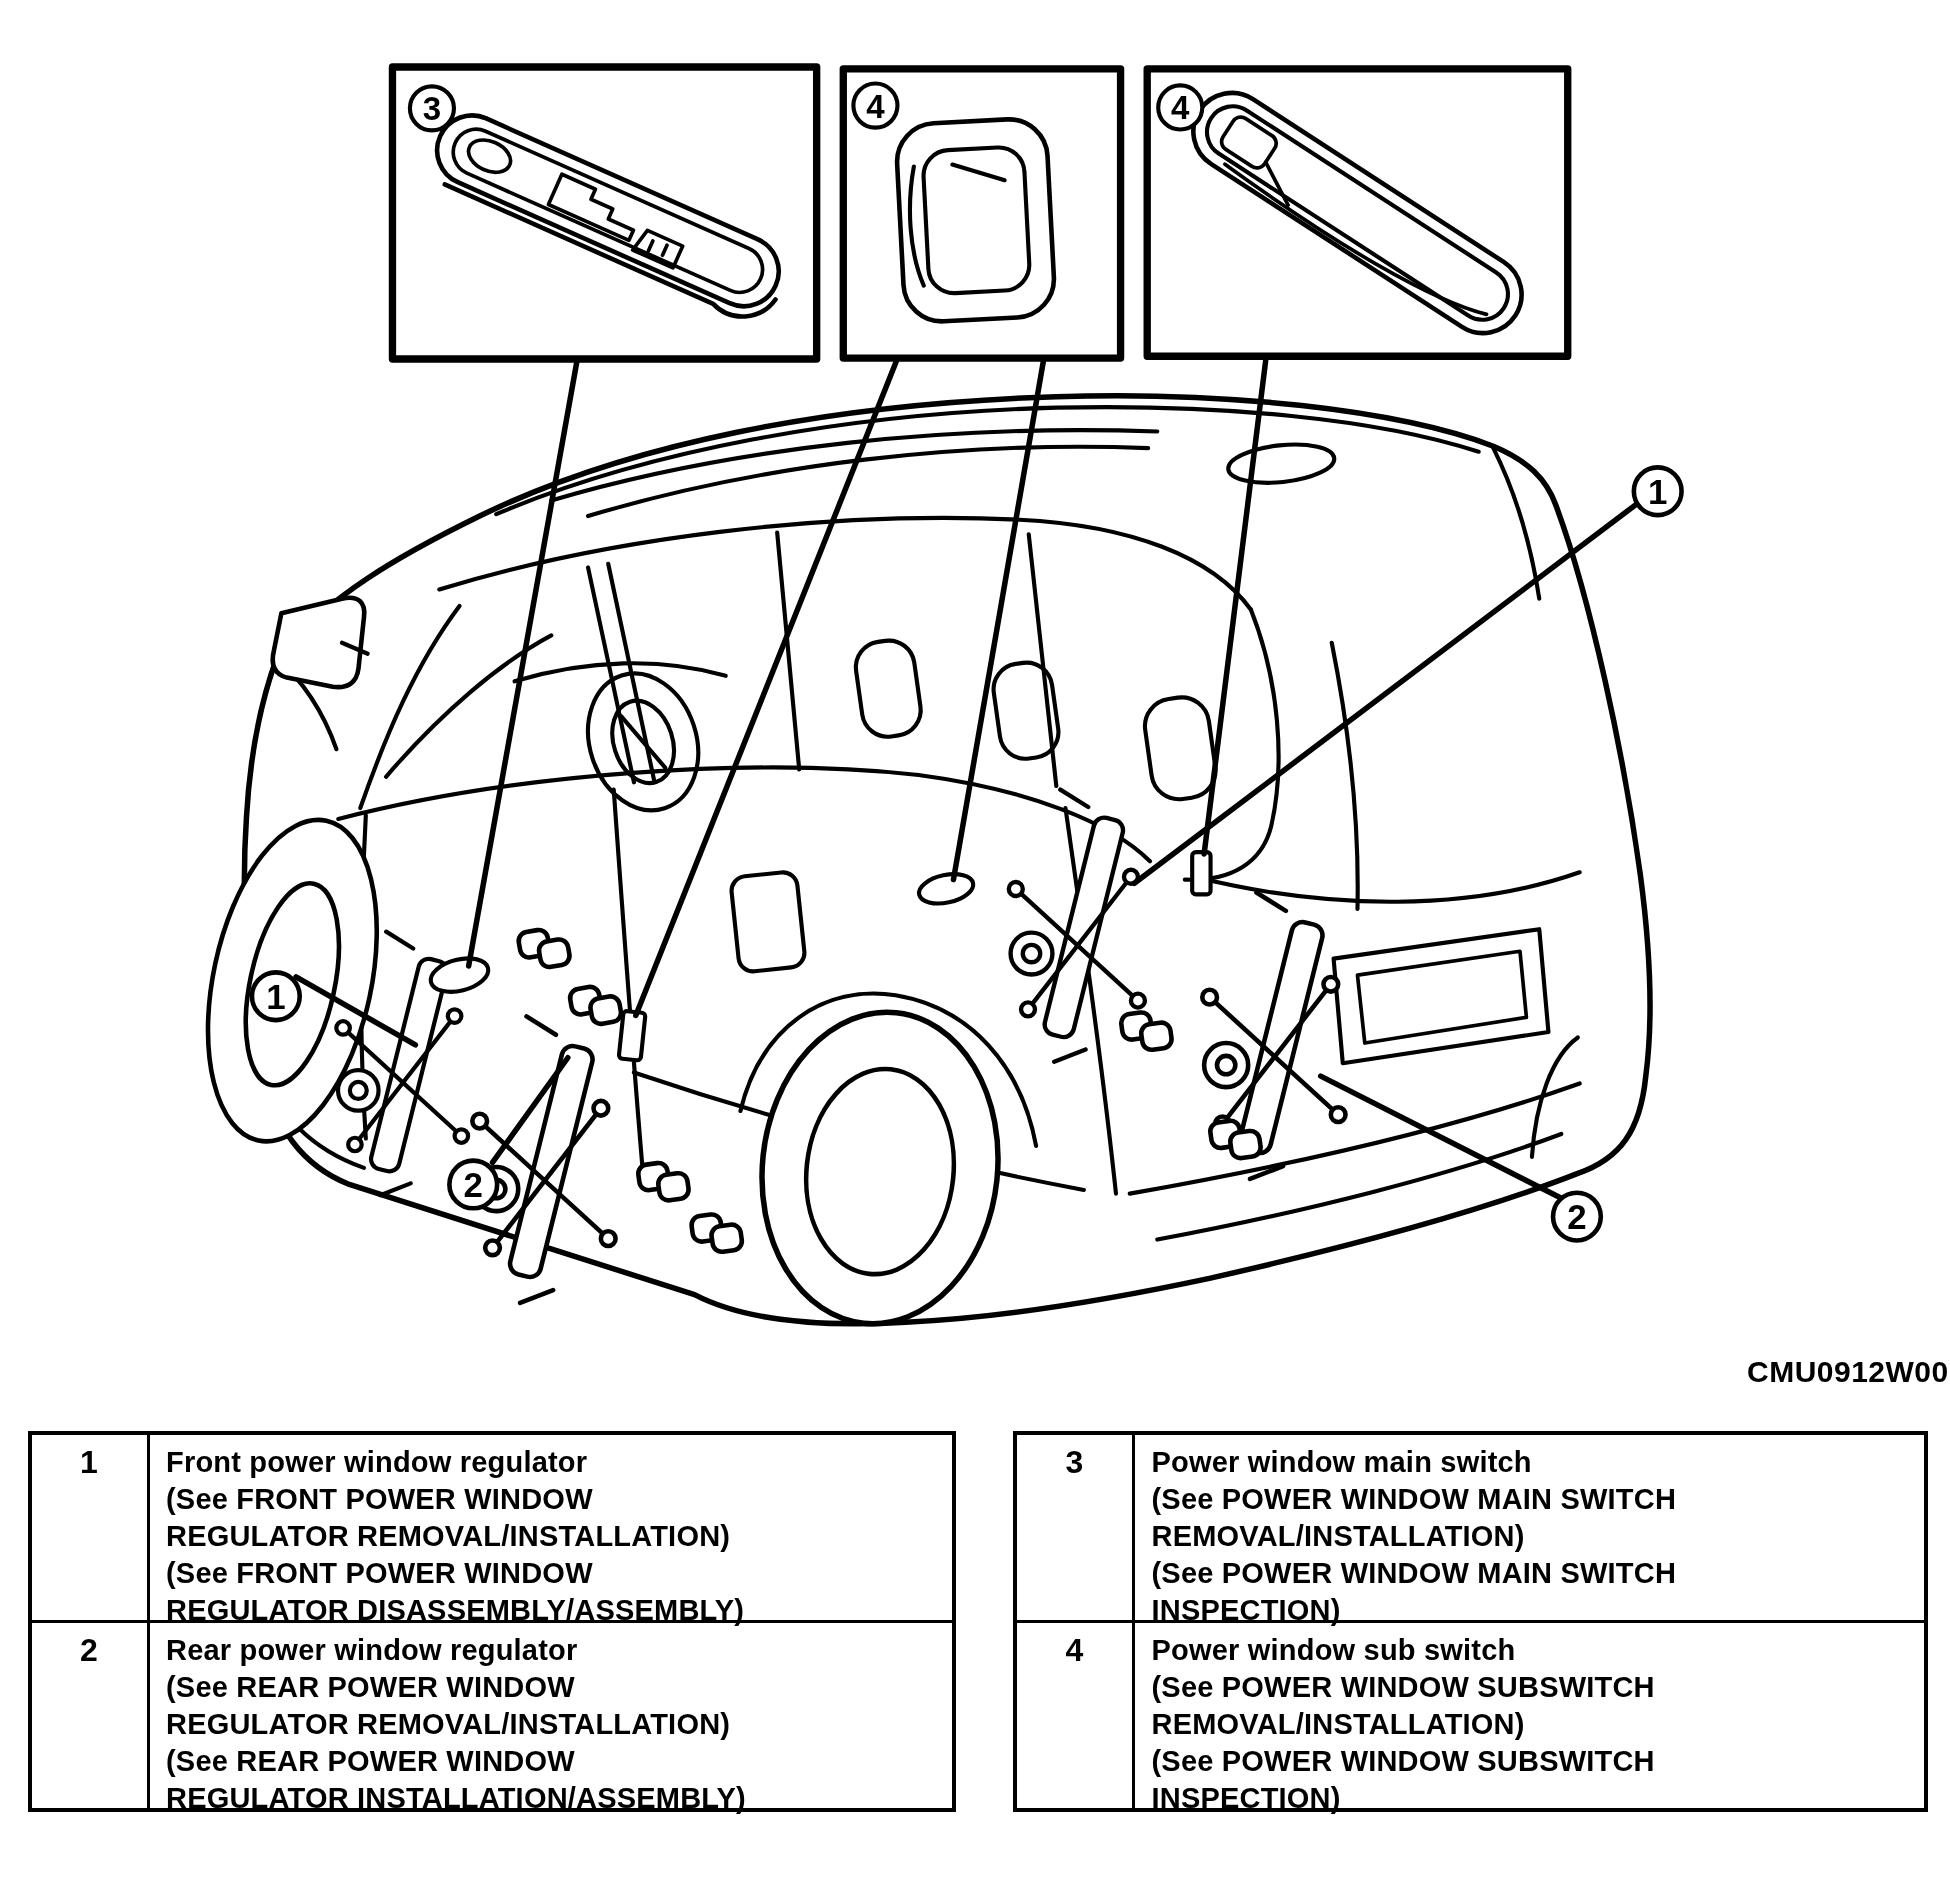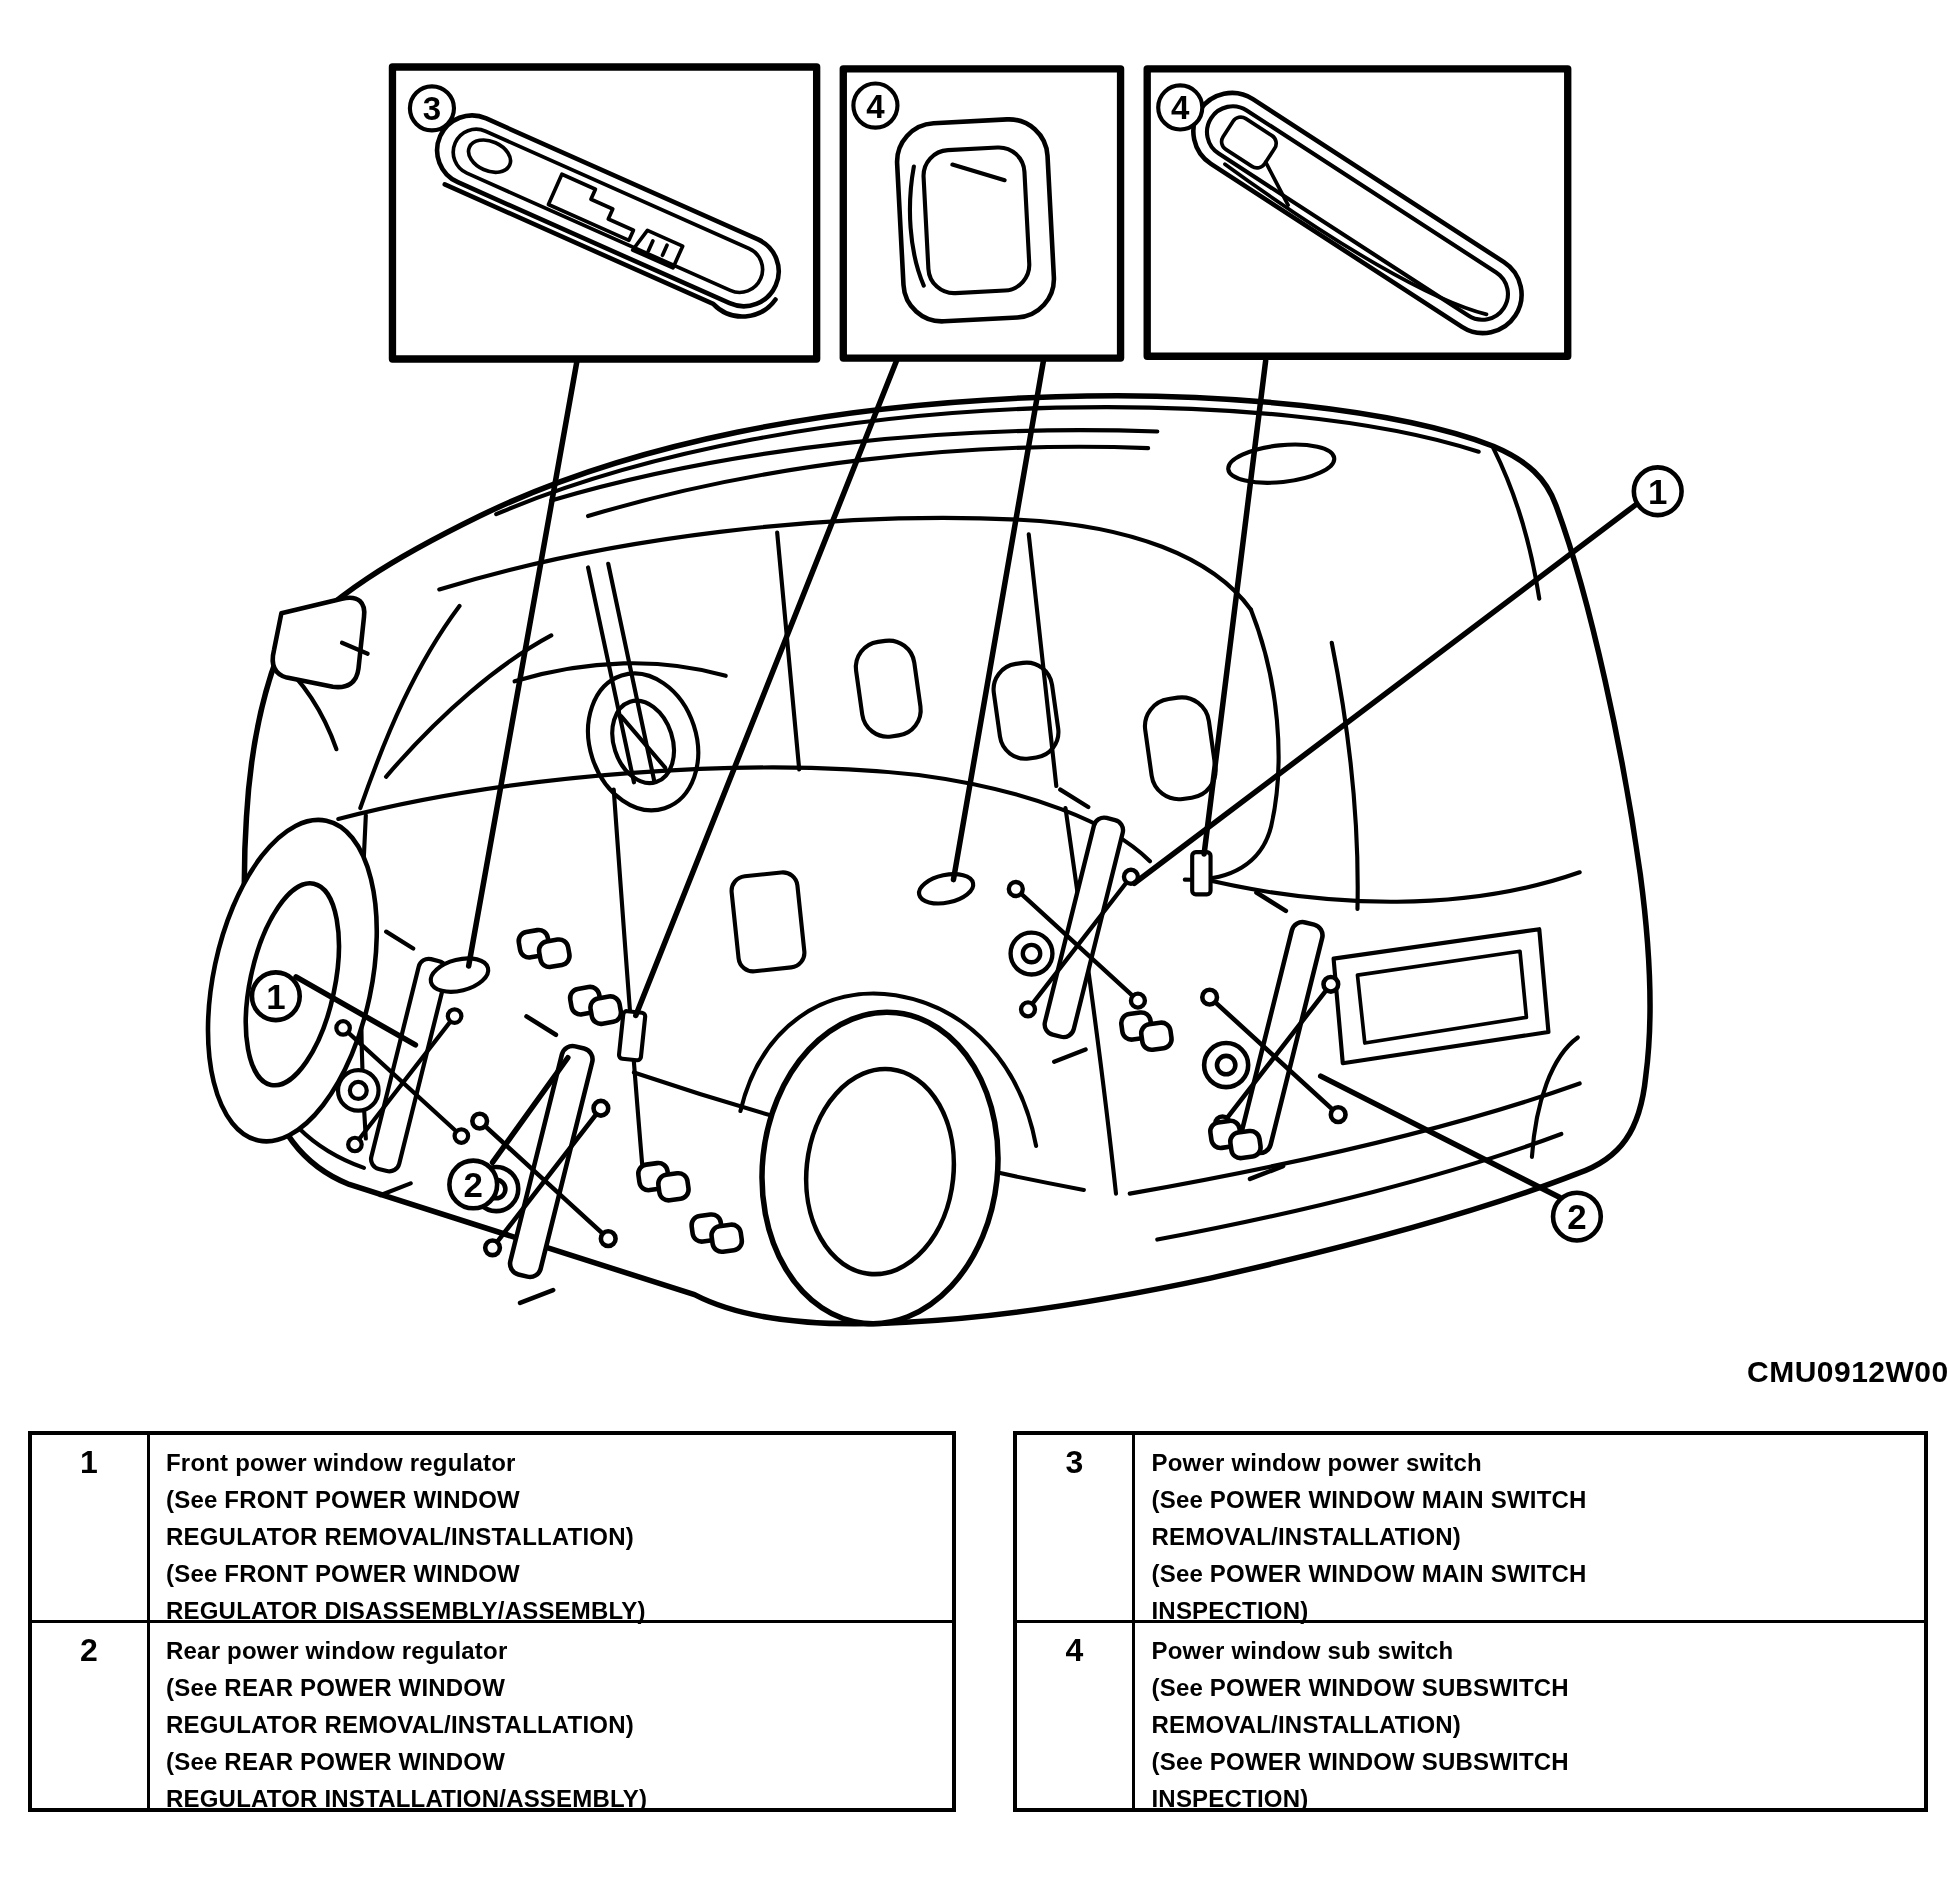--- a/index.html
+++ b/index.html
@@ -4,21 +4,21 @@
 <style>
   html,body{margin:0;padding:0;background:#ffffff;}
   #page{position:relative;width:1951px;height:1877px;background:#ffffff;overflow:hidden;
         font-family:"Liberation Sans",sans-serif;color:#000;}
   #diagram-svg{position:absolute;left:0;top:0;}
   .legend{position:absolute;border:4.6px solid #000;background:#fff;display:flex;flex-direction:column;}
   .lrow{display:flex;flex:1;min-height:0;}
   .lrow + .lrow{border-top:3.7px solid #000;}
   .lnum{width:115px;flex:0 0 115px;border-right:3.7px solid #000;text-align:center;
         padding-top:9.2px;font-size:32px;font-weight:bold;}
-  .ltxt{flex:1;padding:9.2px 7.3px 0 16.5px;font-size:24px;line-height:37px;font-weight:bold;
+  .ltxt{flex:1;padding:9.2px 7.3px 0 16.5px;font-size:29px;line-height:37px;font-weight:bold;
         white-space:pre-line;letter-spacing:0.2px;}
   #figure-code{position:absolute;left:1747px;top:1355px;font-size:30px;font-weight:bold;letter-spacing:0.5px;}
   svg text{font-family:"Liberation Sans",sans-serif;font-weight:bold;}
 </style>
 </head>
 <body>
 
 <div id="page">
 
   <svg id="diagram-svg" width="1951" height="1414" viewBox="0 0 2124 1540">
@@ -229,21 +229,21 @@
 (See REAR POWER WINDOW
 REGULATOR REMOVAL/INSTALLATION)
 (See REAR POWER WINDOW
 REGULATOR INSTALLATION/ASSEMBLY)</div>
     </div>
   </div>
 
   <div class="legend" style="left:1013px; top:1431px; width:907px; height:373px;">
     <div class="lrow">
       <div class="lnum">3</div>
-      <div class="ltxt">Power window power switch
+      <div class="ltxt">Power window main switch
 (See POWER WINDOW MAIN SWITCH
 REMOVAL/INSTALLATION)
 (See POWER WINDOW MAIN SWITCH
 INSPECTION)</div>
     </div>
     <div class="lrow">
       <div class="lnum">4</div>
       <div class="ltxt">Power window sub switch
 (See POWER WINDOW SUBSWITCH
 REMOVAL/INSTALLATION)

